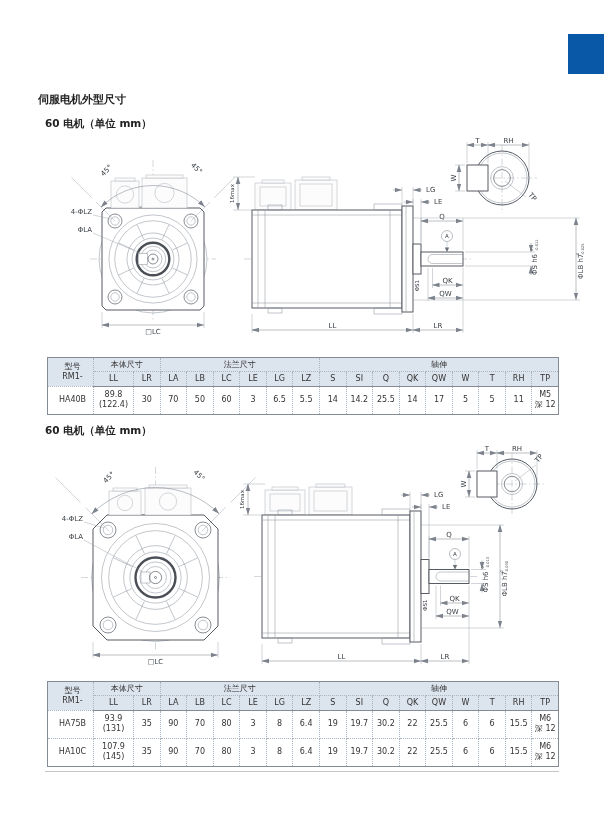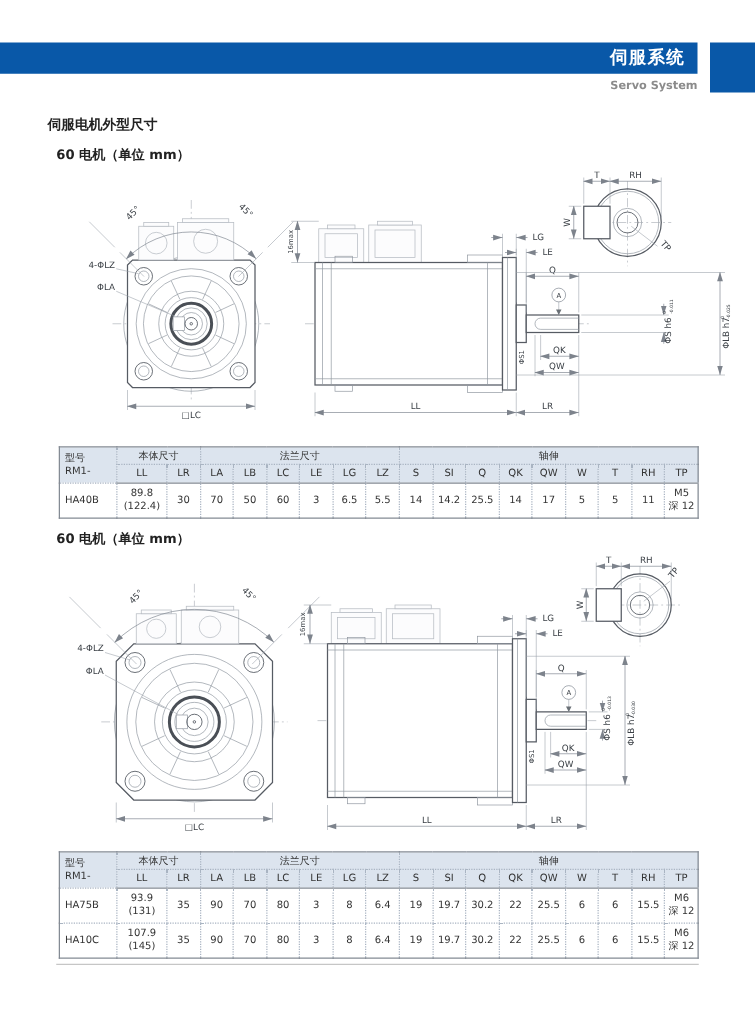--- a/index.html
+++ b/index.html
@@ -31,35 +31,31 @@
   .lbl2{font-family:"DejaVu Sans",sans-serif;font-size:5.5px;fill:#3b4046;}
   .tol{font-family:"DejaVu Sans",sans-serif;font-size:3.6px;fill:#3b4046;}
   
   .dim-table{position:absolute;left:47px;width:512px;border-collapse:collapse;table-layout:fixed;
         border:1px solid #848b94;font-family:"DejaVu Sans",sans-serif;font-size:8px;color:#333;}
   #table0{top:357px;} #table1{top:681px;}
   .dim-table th,.dim-table td{border:1px dotted #a9b4c2;text-align:center;vertical-align:middle;
         padding:1.5px 0;font-weight:normal;line-height:1.3;}
   .dim-table thead th{background:#dce4ee;}
   .dim-table thead tr:last-child th{border-bottom:1px solid #848b94;}
-  .dim-table .model{text-align:left;padding-left:4px;margin-left:12px;}
+  .dim-table .model{text-align:center;padding-left:4px;margin-left:12px;}
   .dim-table tbody td{height:24px;}
   .footer-rule{position:absolute;left:45px;top:771px;width:514px;height:1px;background:#c6c6c6;}
   .page-number{position:absolute;left:45px;top:775px;width:514px;text-align:right;
         font-size:10.5px;font-weight:bold;color:#413f3f;}
 </style>
 </head>
 <body>
 
 <div class="page">
-  <div class="banner-bar" style="background: rgb(9, 88, 168);">
-    <div class="banner-title">伺服系统</div>
-  </div>
   <div class="banner-square" style="background: rgb(9, 88, 168);"></div>
-  <div class="banner-subtitle">Servo System</div>
 
   <h1 class="page-title">伺服电机外型尺寸</h1>
 
   <h2 class="section-title" id="sec0-title">60 电机（单位 mm）</h2>
   <svg class="drawing" id="draw0" width="555" height="222" viewBox="0 0 555 222">
       <defs>
         <marker id="aE" markerWidth="8" markerHeight="6" refX="7.5" refY="3" orient="auto" markerUnits="userSpaceOnUse">
           <path d="M0,0.7 L7.5,3 L0,5.3 Z" fill="#7d838c"></path>
         </marker>
         <marker id="aS" markerWidth="8" markerHeight="6" refX="0.5" refY="3" orient="auto" markerUnits="userSpaceOnUse">

